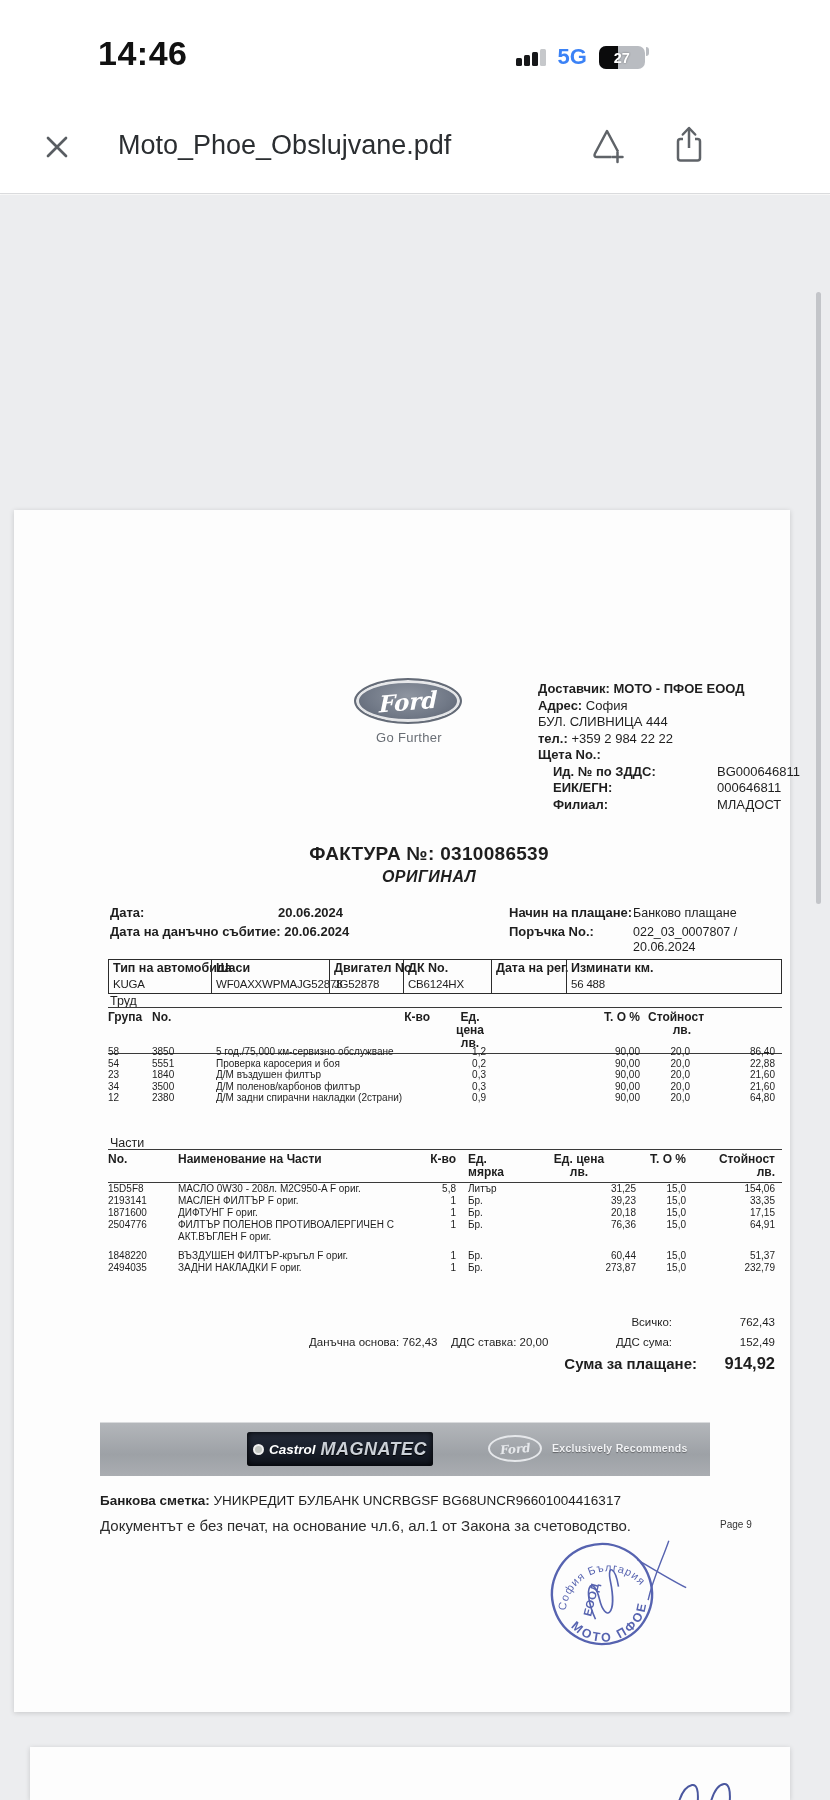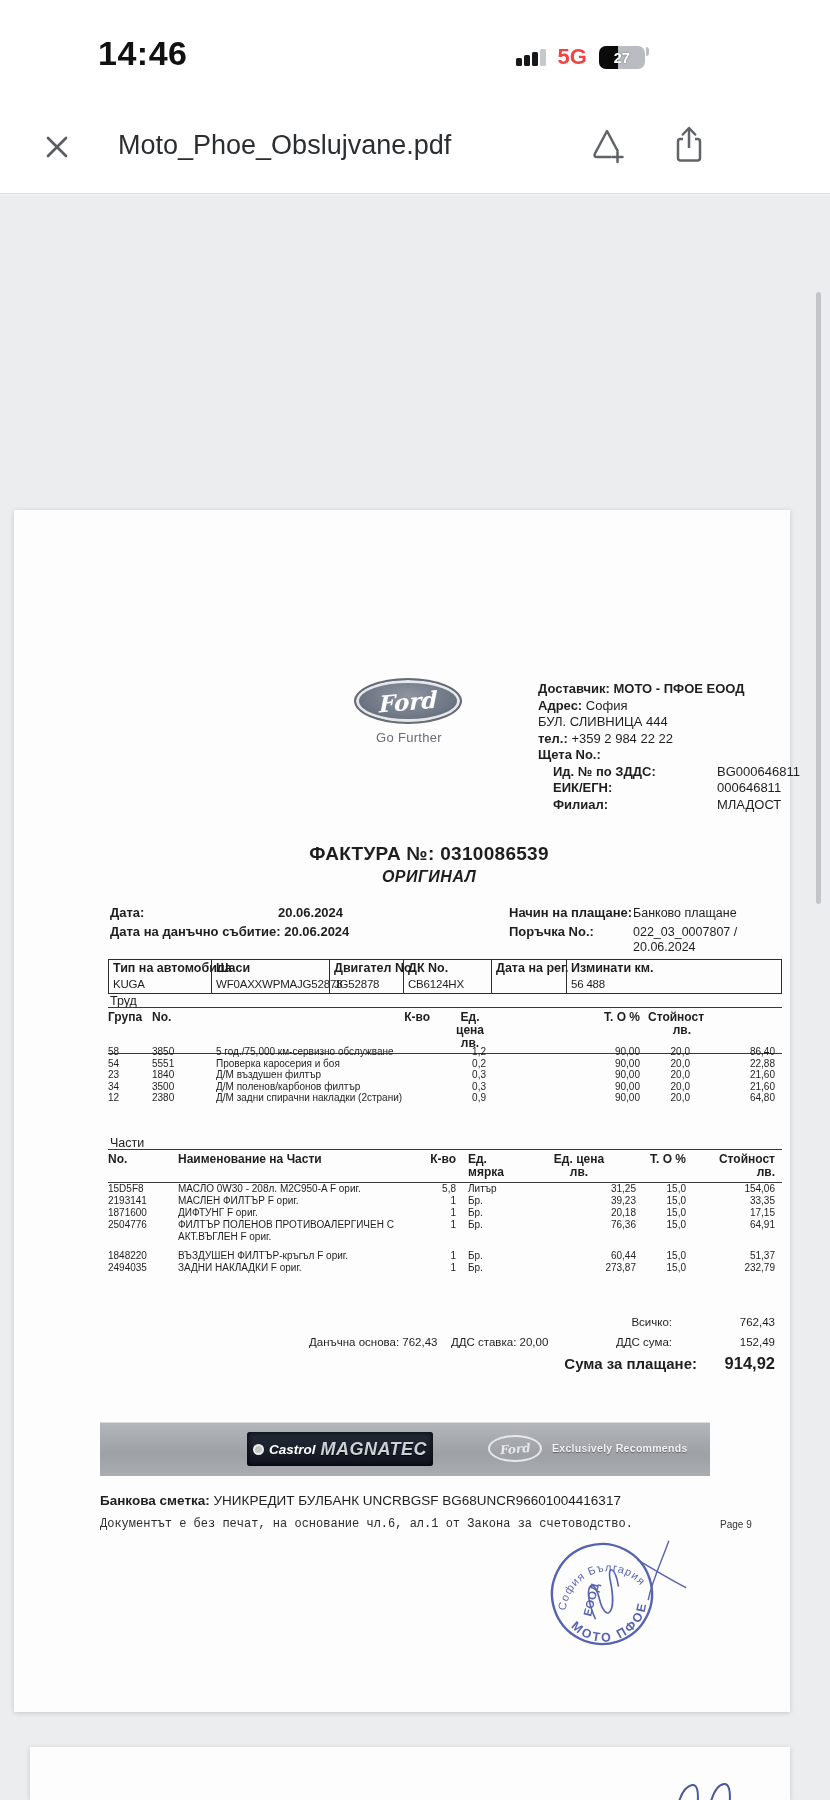--- a/index.html
+++ b/index.html
@@ -7,21 +7,21 @@
               font-family:"Liberation Sans", sans-serif; }
 
   
   .status-bar { position:absolute; top:0; left:0; width:830px; height:100px; background:#fff; }
   .sb-time { position:absolute; left:98px; top:34px; font-size:34px; font-weight:bold; color:#111; letter-spacing:.5px; }
   .sb-right { position:absolute; left:516px; top:40px; height:30px; display:flex; align-items:flex-end; }
   .sig { display:flex; align-items:flex-end; gap:2.5px; margin-right:12px; padding-bottom:4px; }
   .sig i { display:block; width:5.5px; border-radius:1.5px; background:#17181a; }
   .sig i:nth-child(1){height:8px} .sig i:nth-child(2){height:11px}
   .sig i:nth-child(3){height:14px} .sig i:nth-child(4){height:17px; background:#c6c8cb;}
-  .sb-net { font-size:22px; font-weight:bold; color:#ef4444; margin-right:12px; line-height:26px; }
+  .sb-net { font-size:22px; font-weight:bold; color:#3b82f6; margin-right:12px; line-height:26px; }
   .battery { position:relative; width:46px; height:23px; border-radius:7px; background:#b9bcc1; overflow:hidden; margin-bottom:1px; }
   .battery .fill { position:absolute; left:0; top:0; bottom:0; width:19px; background:#0b0b0c; }
   .battery .pct { position:absolute; inset:0; display:flex; align-items:center; justify-content:center;
                   font-size:14.5px; font-weight:bold; color:#fff; text-shadow:0 0 2px rgba(0,0,0,.45); }
   .bat-nub { width:3px; height:9px; background:#b9bcc1; border-radius:0 3px 3px 0; margin:0 0 8px 1.5px; align-self:center; }
 
   
   .pdf-header { position:absolute; top:100px; left:0; width:830px; height:94px; background:#fff;
                 border-bottom:1px solid #dadbdd; box-shadow:0 1px 2px rgba(0,0,0,.05); }
   .hd-close { position:absolute; left:40px; top:30px; width:34px; height:34px; cursor:pointer; }
@@ -137,21 +137,21 @@
   .banner-ford { position:absolute; left:388px; top:13px; width:54px; height:27px; border:2px solid #e6e8eb;
                  border-radius:50%; display:flex; align-items:center; justify-content:center; }
   .banner-ford span { font-family:"DejaVu Serif", serif; font-style:italic; font-weight:bold;
                       color:#e6e8eb; font-size:12px; transform:rotate(-5deg); }
   .recommends { position:absolute; left:452px; top:20px; color:#f2f3f5; font-weight:bold; font-size:10.5px;
                 letter-spacing:.3px; text-shadow:0 1px 1px rgba(0,0,0,.4); }
 
   
   .bank { position:absolute; left:86px; top:983px; font-size:13.5px; white-space:nowrap; }
   .bank .b { font-weight:bold; }
-  .footnote { position:absolute; left:86px; top:1007px; font-size:12px; color:#2c2c2c;font-family:Liberation Mono, monospace; }
+  .footnote { position:absolute; left:86px; top:1007px; font-size:15px; color:#2c2c2c; }
   .page-num { position:absolute; left:706px; top:1009px; font-size:10px; color:#333; }
 
   
   .stamp { position:absolute; left:510px; top:1010px; width:170px; height:150px; opacity:.9; }
 
   
   .sig2 { position:absolute; left:628px; top:22px; width:110px; height:70px; }
 </style>
 </head>
 <body>

